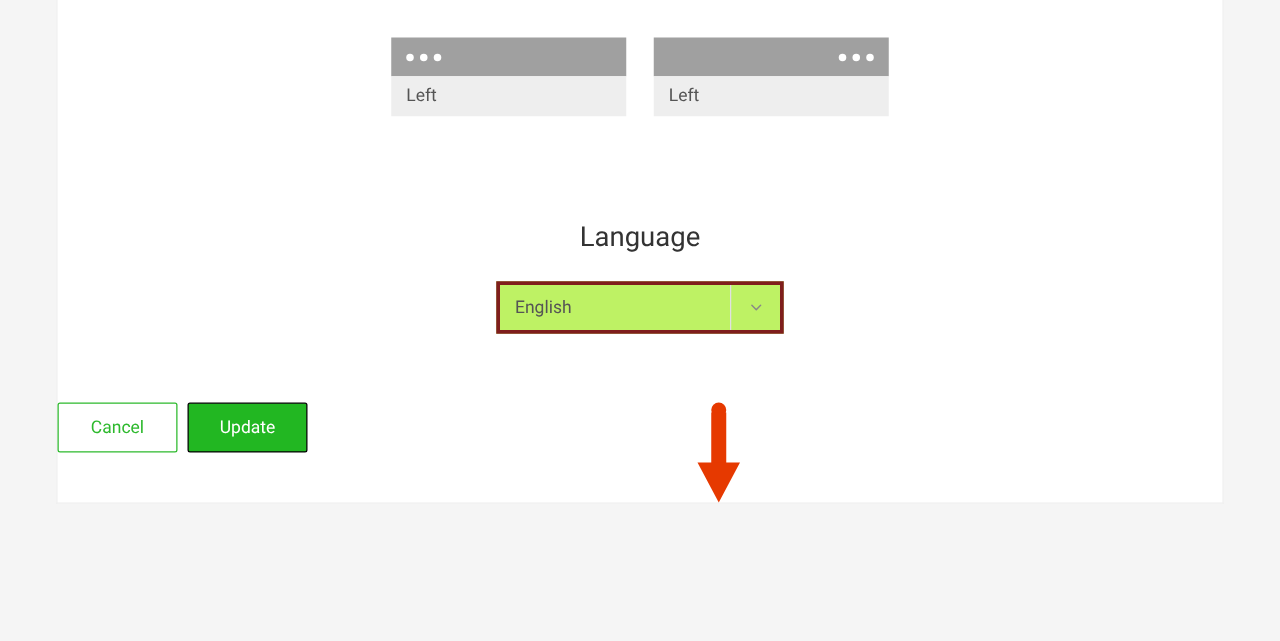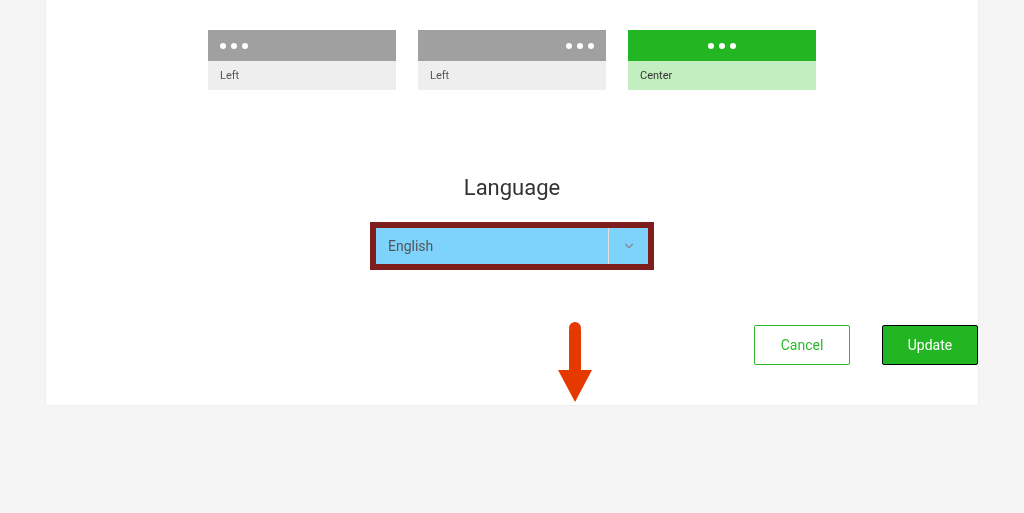--- a/index.html
+++ b/index.html
@@ -50,57 +50,57 @@
     .dots { display: flex; gap: 5px; }
     .dot {
       width: 6px; height: 6px; border-radius: 50%; background: #ffffff;
     }
     .bar {
       height: 6px; width: 46px; border-radius: 3px; background: #ffffff;
     }
     .option-label {
       background: #eeeeee;
       color: #555555;
-      font-size: 11px;
+      font-size: 14px;
       padding: 8px 12px;
     }
     .option-card.selected .preview { background: #22b722; }
     .option-card.selected .option-label { background: #c3efc0; color: #333333; }
 
     .language-section { margin-top: 85px; }
     .language-title { margin-bottom: 22px; }
     .select-wrap {
       display: flex;
       justify-content: center;
     }
     .select {
       display: flex;
       align-items: stretch;
-      width: 284px;
-      border: 6px solid #7f1d1d;
-      background: #7dd3fc;
+      width: 230px;
+      border: 3px solid #7f1d1d;
+      background: #bef264;
       cursor: pointer;
     }
     .select-value {
       flex: 1;
       padding: 10px 12px;
       font-size: 14px;
       color: #555555;
     }
     .select-caret {
       width: 40px;
       border-left: 1px solid #e0e0e0;
       display: flex;
       align-items: center;
       justify-content: center;
     }
     .buttons-row {
       display: flex;
-      justify-content: flex-end;
-      gap: 32px;
+      justify-content: flex-start;
+      gap: 8px;
       margin-top: 55px;
     }
     .btn {
       min-width: 96px;
       padding: 11px 18px;
       font-size: 14px;
       border-radius: 2px;
       cursor: pointer;
       text-align: center;
     }
@@ -144,30 +144,20 @@
       <div class="preview right">
         <div class="dots">
           <div class="dot"></div>
             <div class="dot"></div>
             <div class="dot"></div>
         </div>
       </div>
       <div class="option-label">Left</div>
     </div>
 
-    <div class="option-card selected">
-      <div class="preview center">
-        <div class="dots">
-          <div class="dot"></div>
-            <div class="dot"></div>
-            <div class="dot"></div>
-        </div>
-      </div>
-      <div class="option-label">Center</div>
-    </div>
 
 
   </div>
 
   <div class="language-section">
     <div class="section-title language-title">Language</div>
     <div class="select-wrap">
       <div class="select">
         <div class="select-value">English</div>
         <div class="select-caret">

